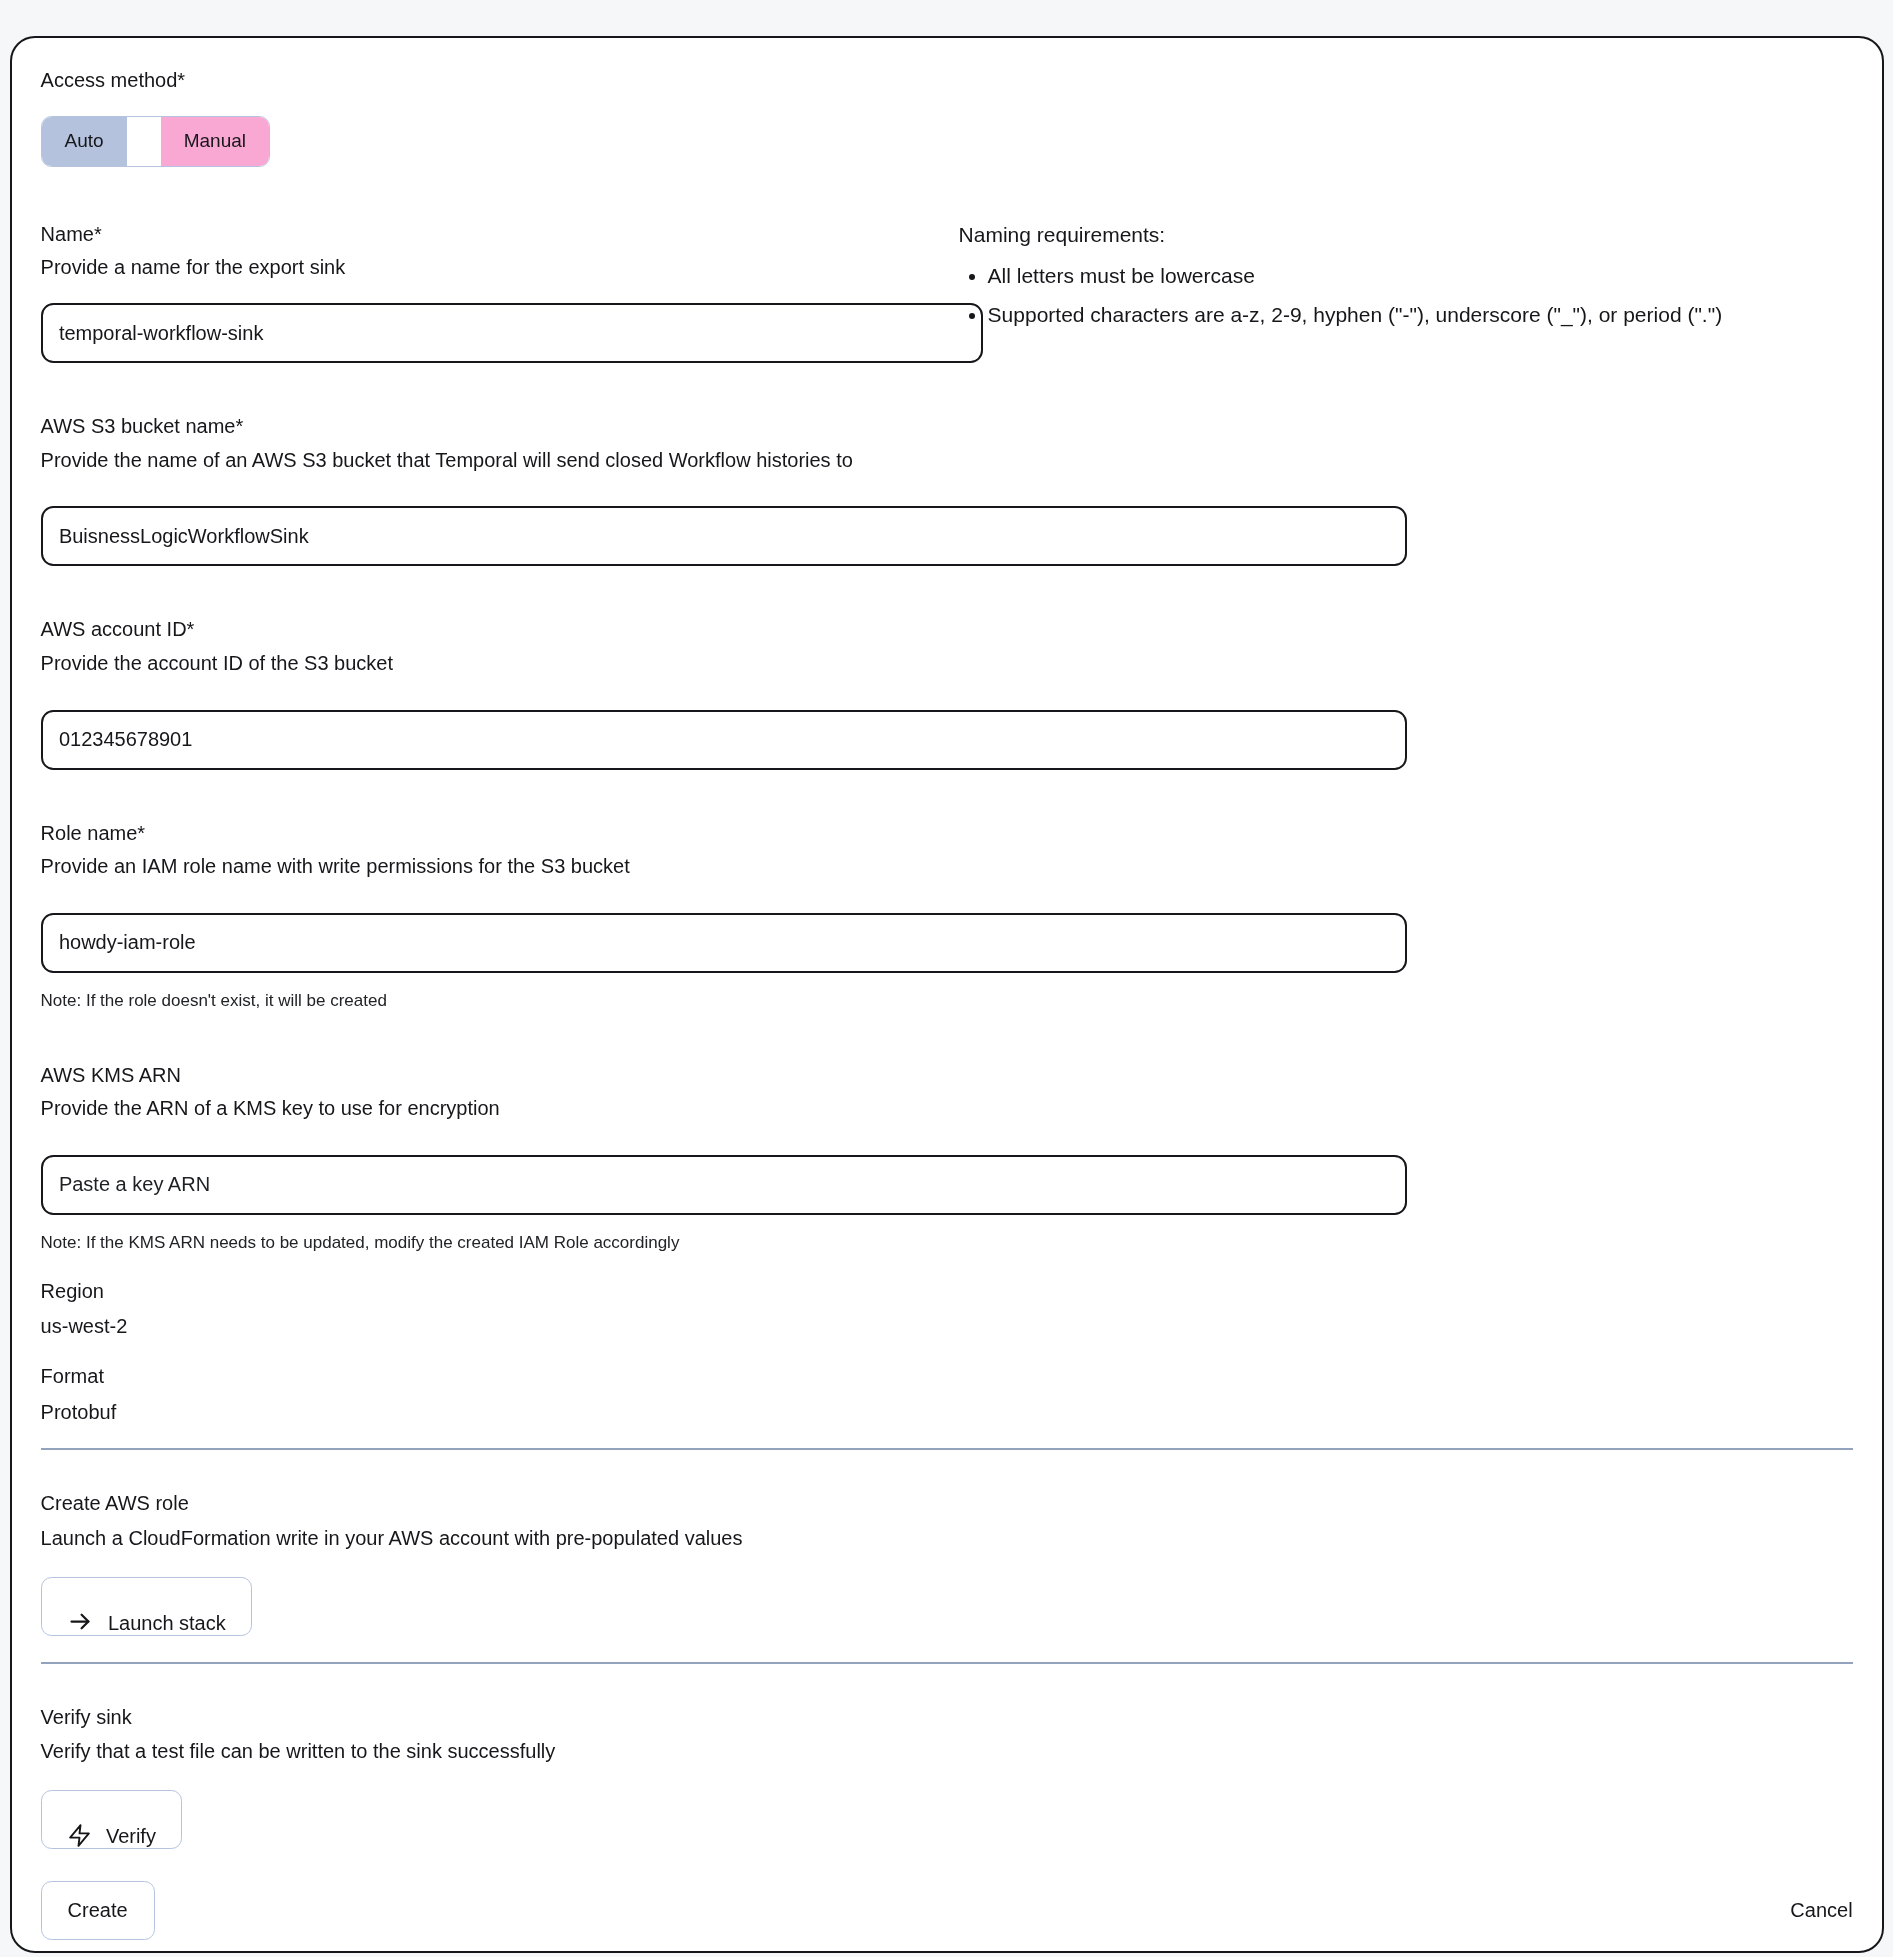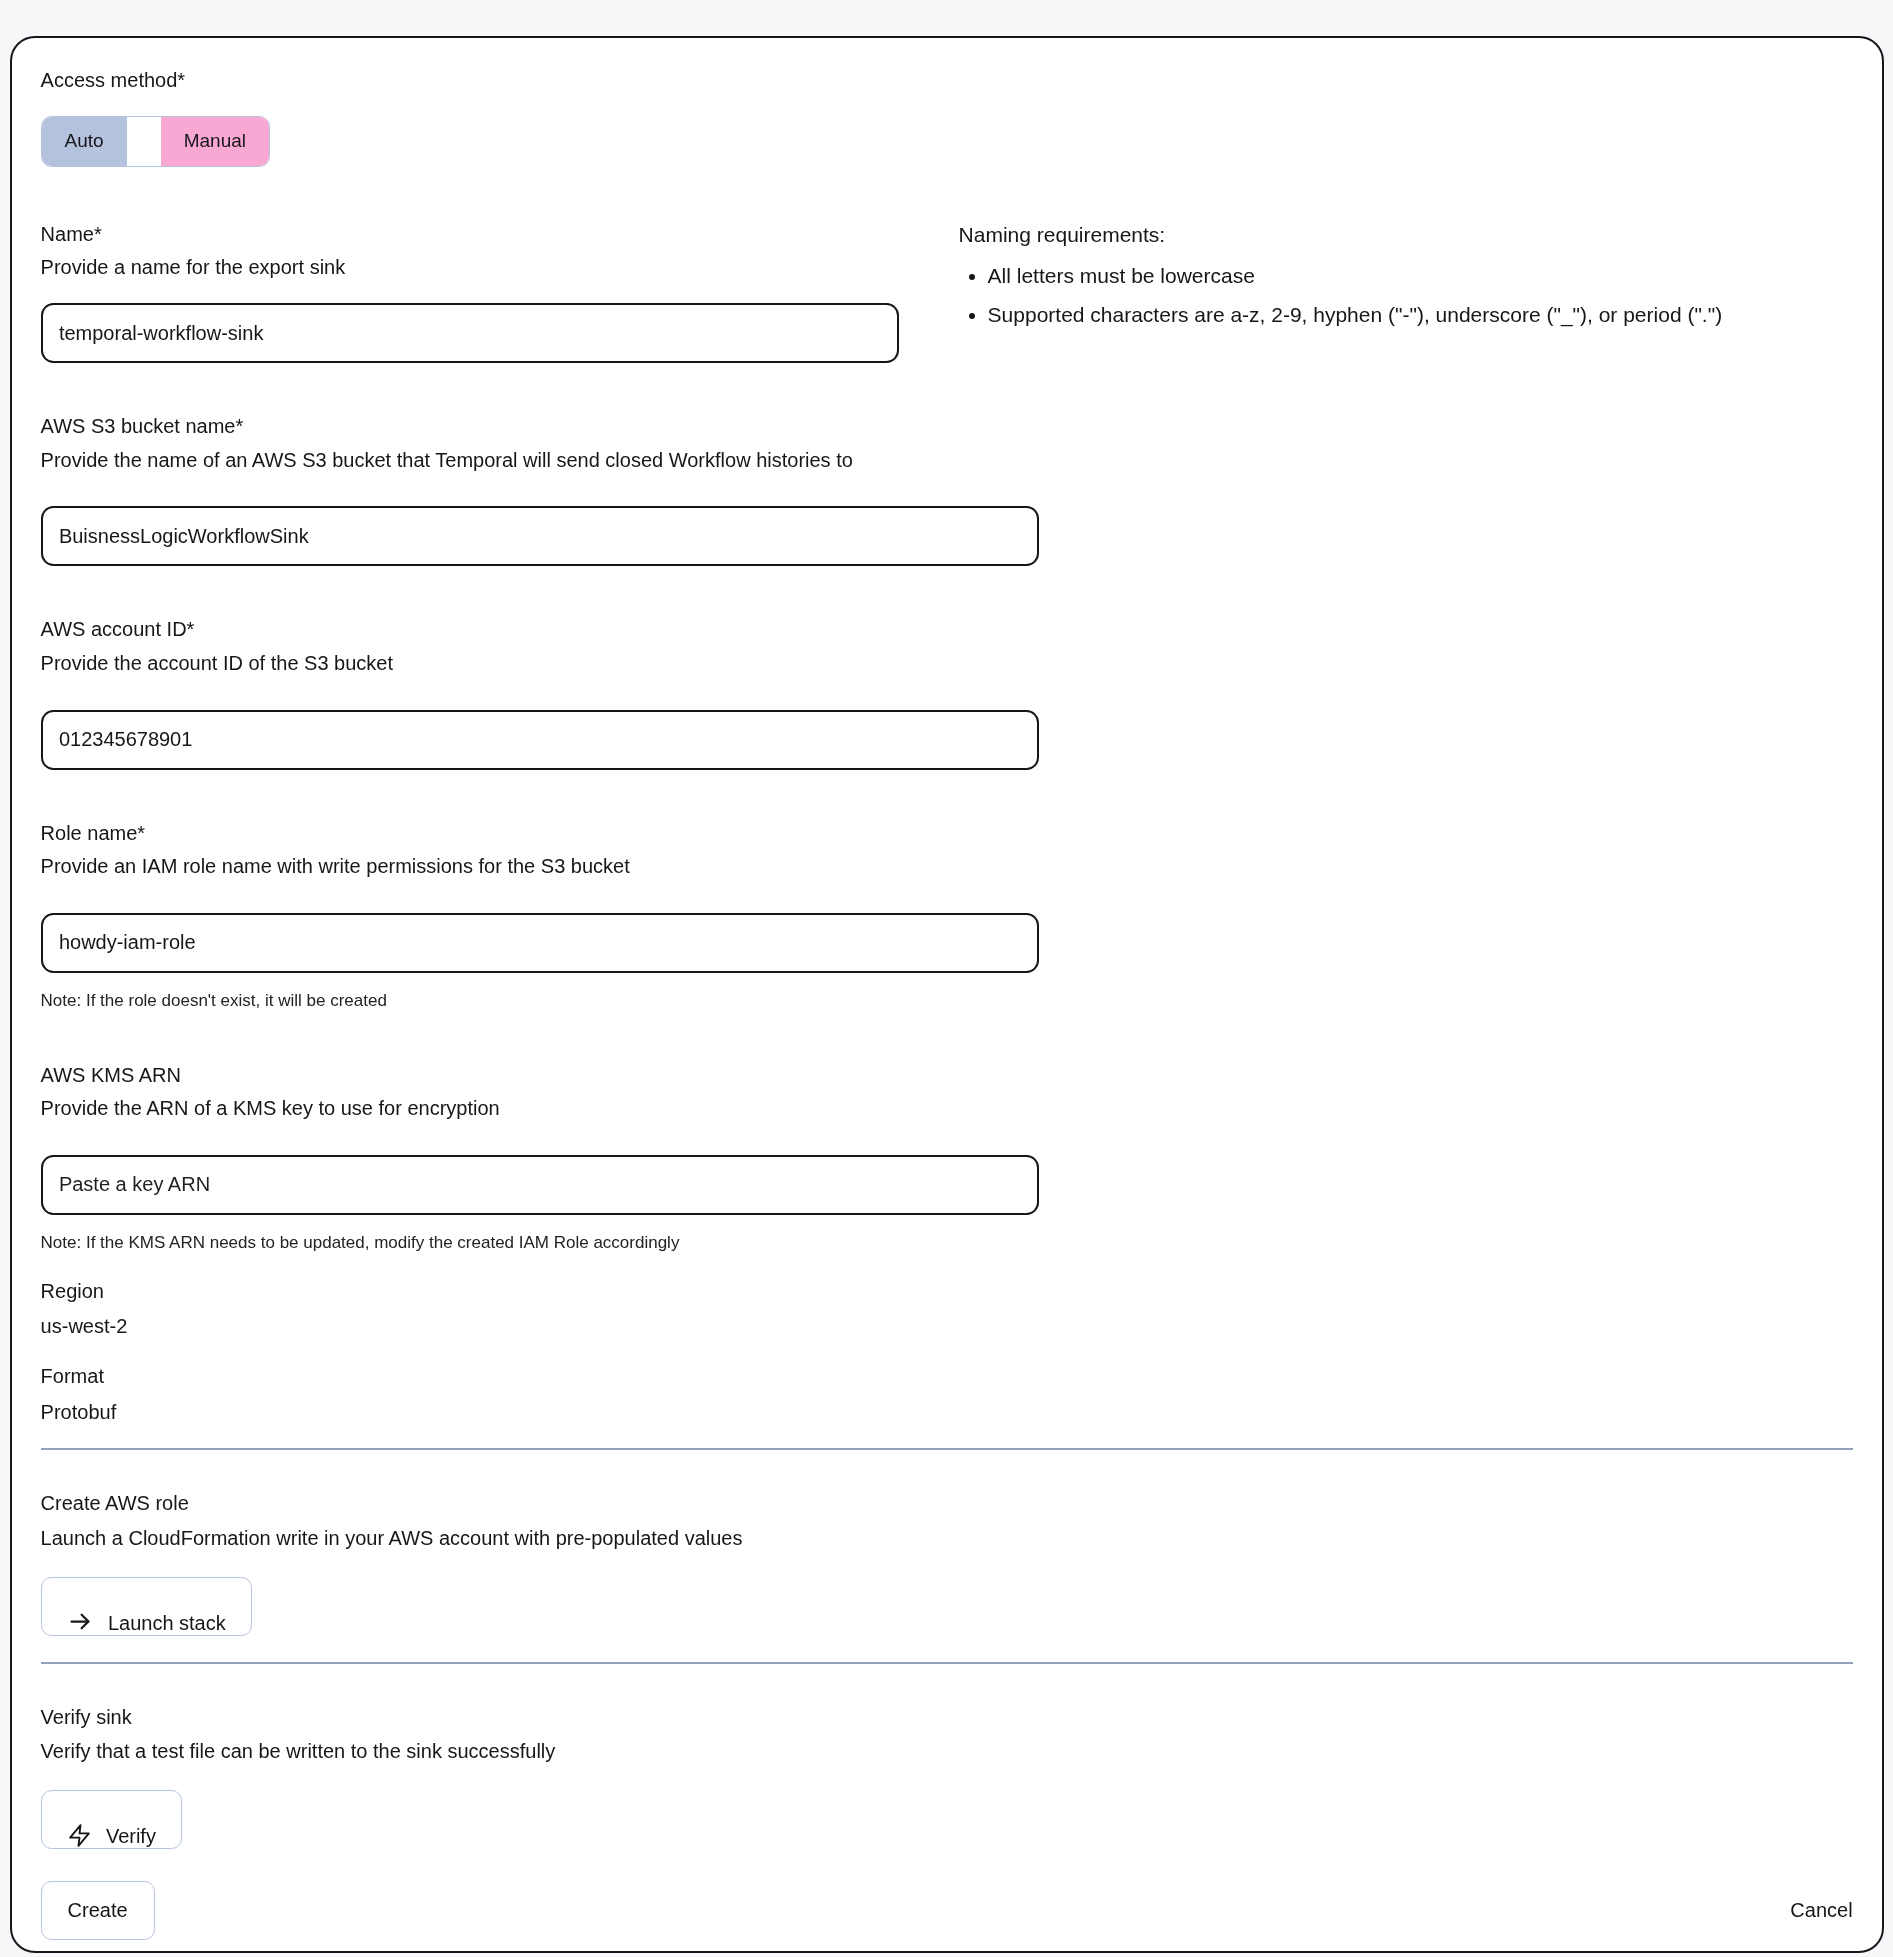--- a/index.html
+++ b/index.html
@@ -61,22 +61,22 @@
     height: 60px;
     border: 2.4px solid #17171b;
     border-radius: 12.4px;
     padding: 0 16.3px;
     font-size: 20px;
     font-family: inherit;
     color: #17171b;
     background: #ffffff;
     outline: none;
   }
-  .text-input.w-name { width: 858px; margin-top: 22px; }
-  .text-input.w-wide { width: 998px; }
+  .text-input.w-name { width: 942px; margin-top: 22px; }
+  .text-input.w-wide { width: 1366px; }
   .text-input::placeholder { color: #1f2024; opacity: 1; }
 
   
   .req-title { font-size: 21px; line-height: 27px; }
   .req-list { margin-top: 13.4px; padding-left: 29px; }
   .req-list li {
     font-size: 21px;
     line-height: 29px;
     margin-top: 9.6px;
     max-width: 841px;

